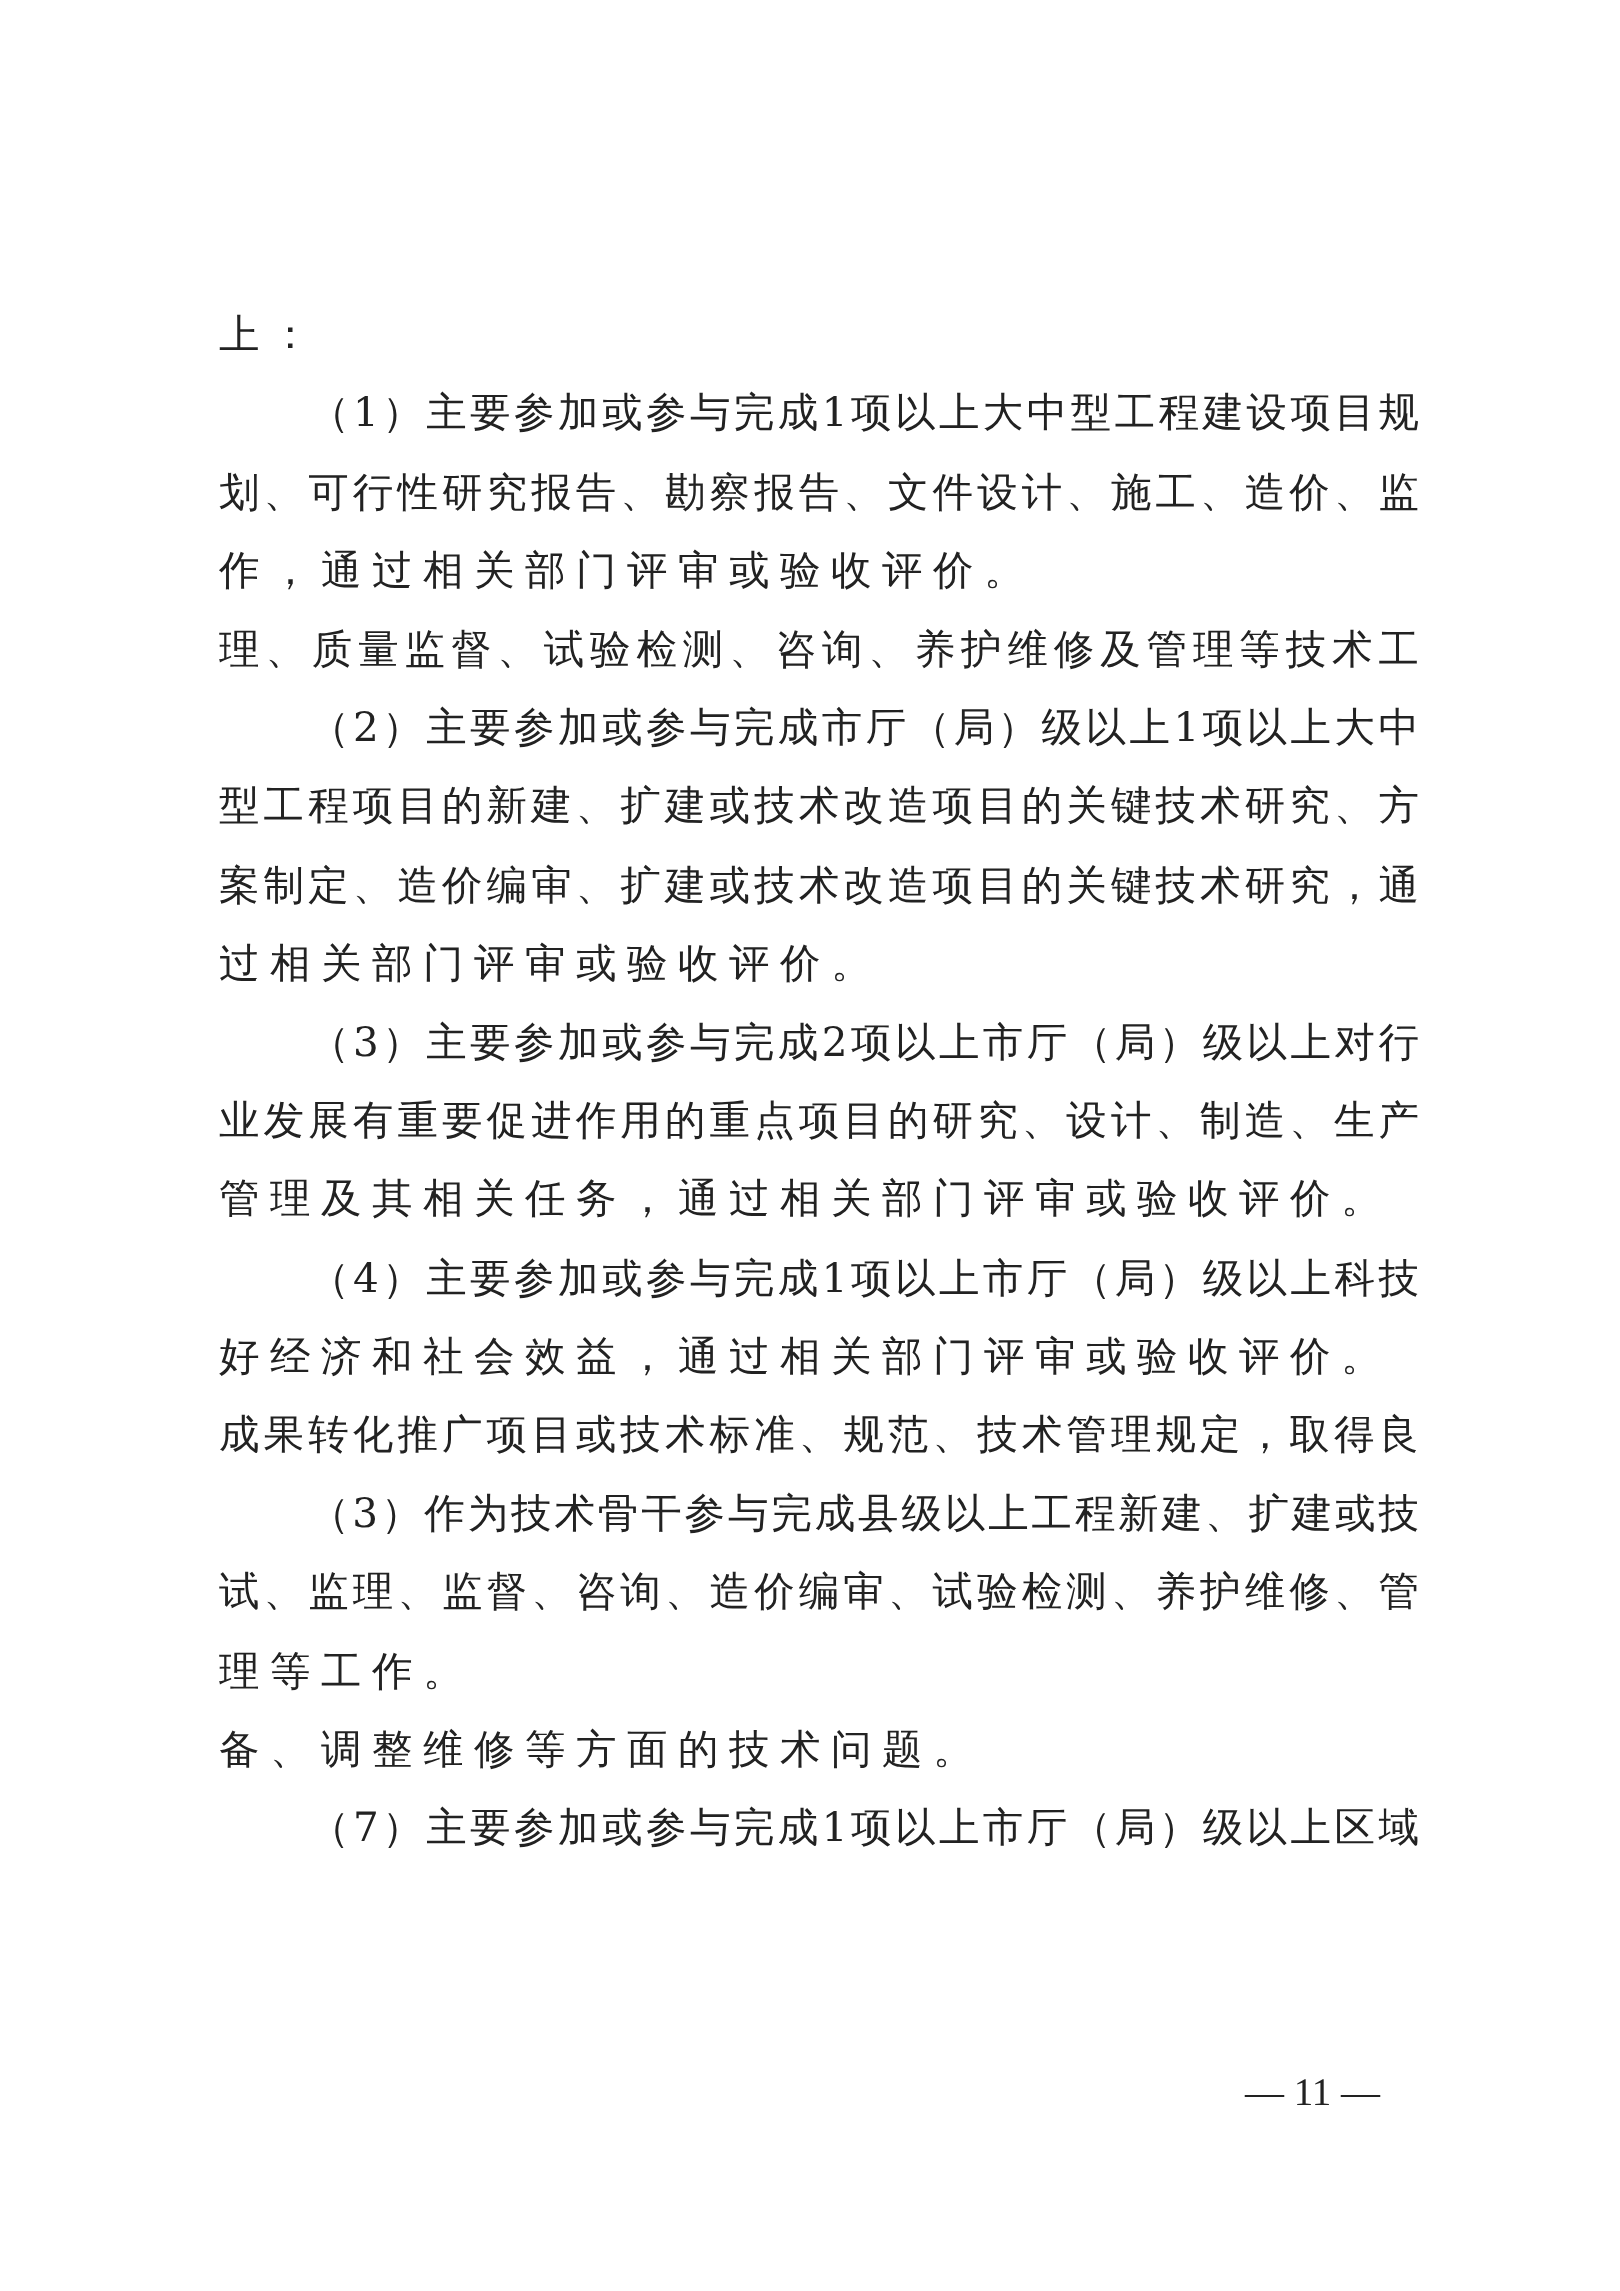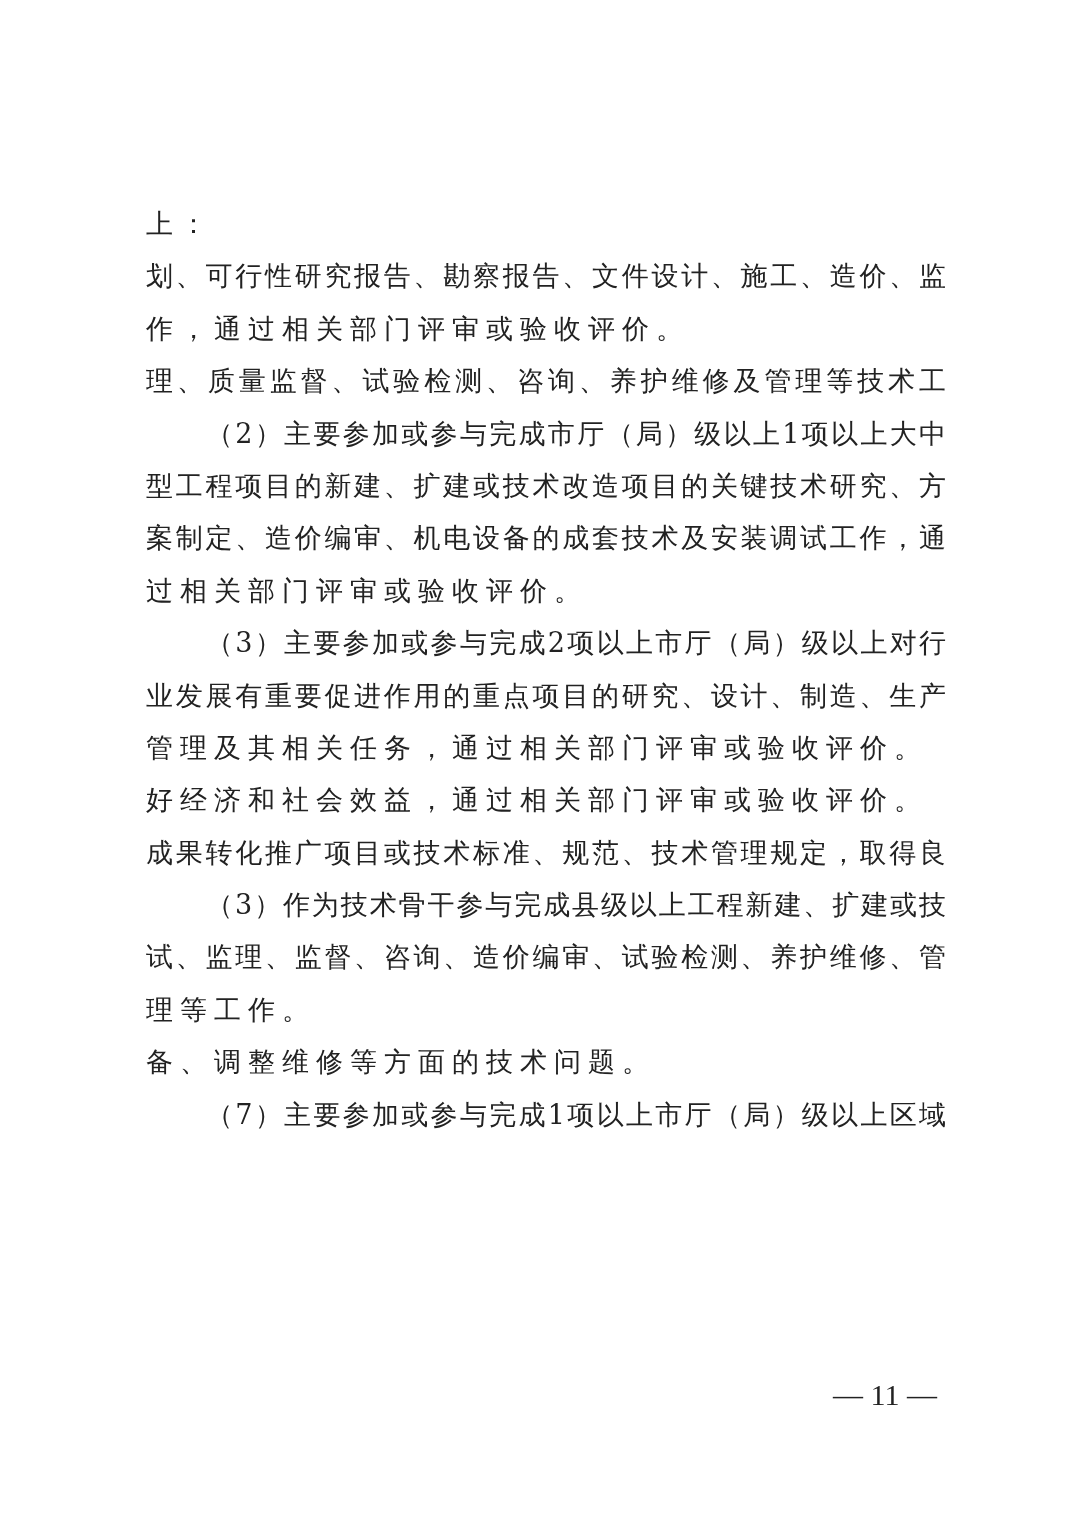--- a/index.html
+++ b/index.html
@@ -36,46 +36,47 @@
       letter-spacing: 7px;
     }
     .line.indent {
       padding-left: 60px;
     }
     .page-number {
       position: absolute;
       left: 830px;
       top: 1375px;
       width: 110px;
-      text-align: center;
-      font-size: 30px;
+      font-size: 26px;
       line-height: 40px;
       color: #222222;
       font-family: "Liberation Serif", "DejaVu Serif", serif;
     }
   </style>
 </head>
 <body>
 
 <div class="page-body">
   <div class="line last">上：</div>
 
+  <div class="line indent">（1）主要参加或参与完成1项以上大中型工程建设项目规</div>
   <div class="line">划、可行性研究报告、勘察报告、文件设计、施工、造价、监</div>
   <div class="line last">作，通过相关部门评审或验收评价。</div>
   <div class="line">理、质量监督、试验检测、咨询、养护维修及管理等技术工</div>
 
   <div class="line indent">（2）主要参加或参与完成市厅（局）级以上1项以上大中</div>
   <div class="line">型工程项目的新建、扩建或技术改造项目的关键技术研究、方</div>
-  <div class="line">案制定、造价编审、机电设备的成套技术及安装调试工作，通</div>
+  <div class="line">案制定、造价编审、扩建或技术改造项目的关键技术研究，通</div>
   <div class="line last">过相关部门评审或验收评价。</div>
 
   <div class="line indent">（3）主要参加或参与完成2项以上市厅（局）级以上对行</div>
   <div class="line">业发展有重要促进作用的重点项目的研究、设计、制造、生产</div>
   <div class="line last">管理及其相关任务，通过相关部门评审或验收评价。</div>
 
+  <div class="line indent">（4）主要参加或参与完成1项以上市厅（局）级以上科技</div>
   <div class="line last">好经济和社会效益，通过相关部门评审或验收评价。</div>
   <div class="line">成果转化推广项目或技术标准、规范、技术管理规定，取得良</div>
 
   <div class="line indent">（3）作为技术骨干参与完成县级以上工程新建、扩建或技</div>
   <div class="line">试、监理、监督、咨询、造价编审、试验检测、养护维修、管</div>
   <div class="line last">理等工作。</div>
 
   <div class="line last">备、调整维修等方面的技术问题。</div>
 
   <div class="line indent">（7）主要参加或参与完成1项以上市厅（局）级以上区域</div>

